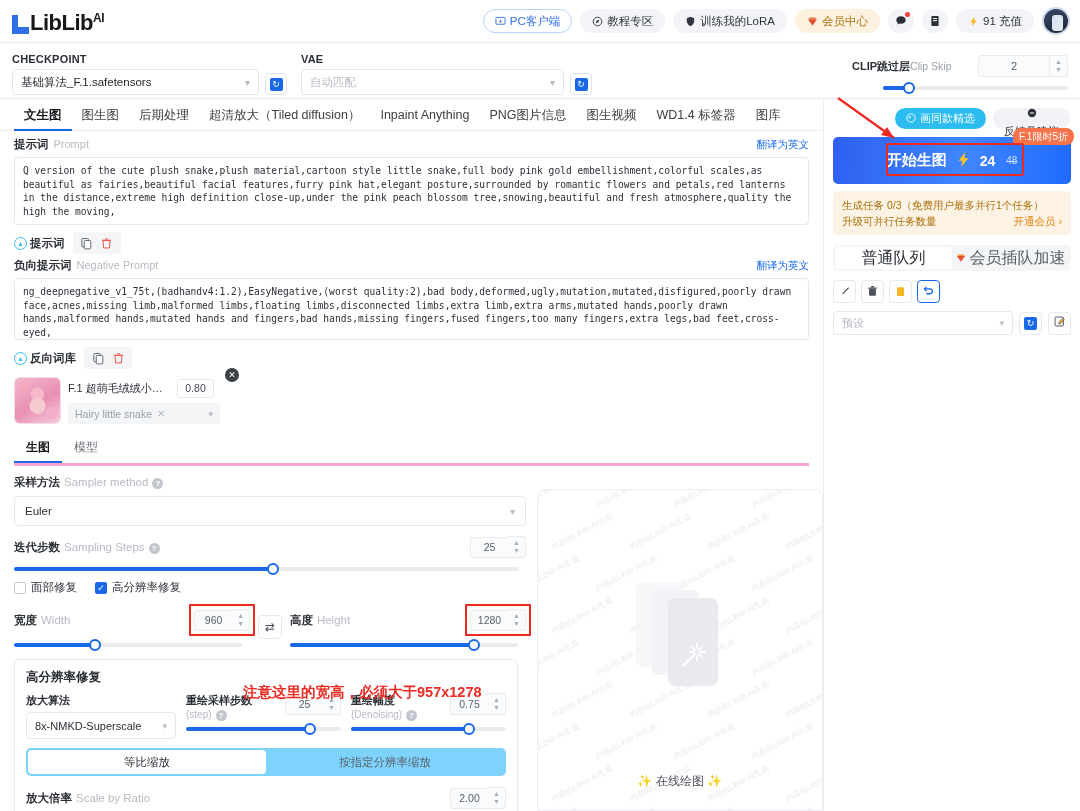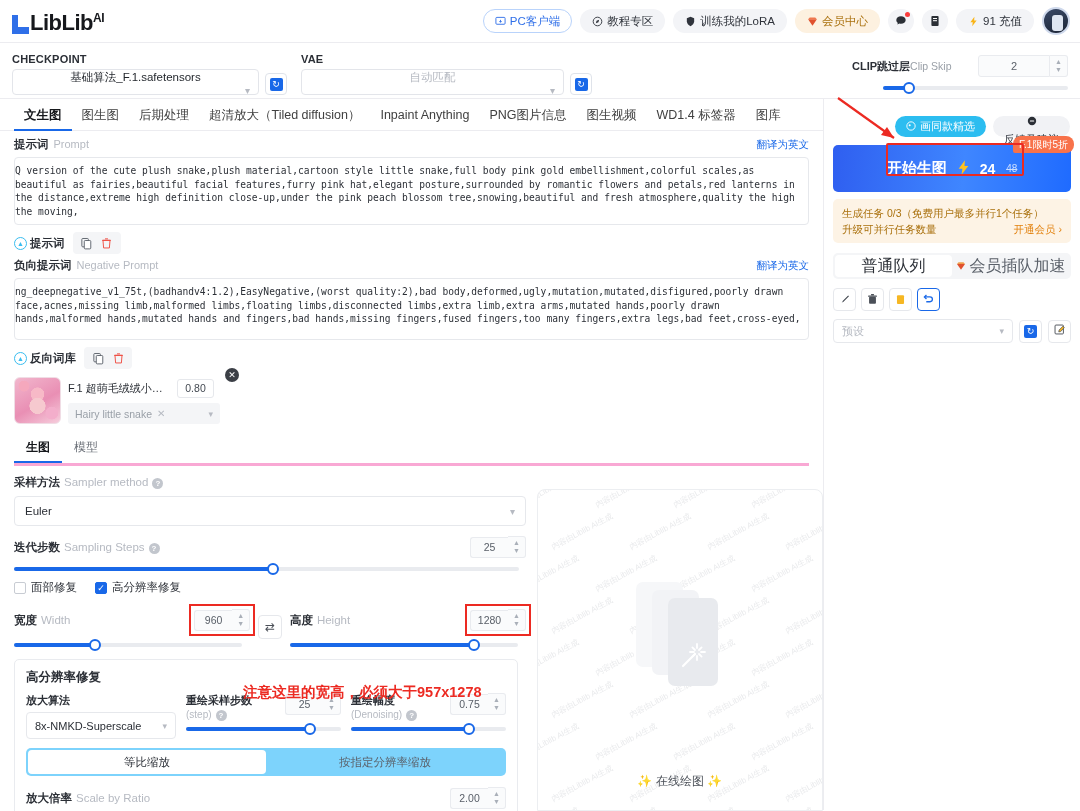--- a/index.html
+++ b/index.html
@@ -73,21 +73,21 @@
     display:flex; align-items:flex-start;
     padding:10px 12px 6px 12px; gap:0;
     border-bottom:1px solid #ececf0;
     height:56px;
   }
   .field { display:flex; flex-direction:column; gap:4px; }
   .field-label { font-size:11px; font-weight:bold; color:#2b2f36; letter-spacing:.2px; }
   .selectbox {
     height:26px; border:1px solid #e3e5ea; border-radius:4px;
     background:#fff; display:flex; align-items:center;
-    padding:0 8px; font-size:11.5px; color:#1f2329; cursor:pointer;flex-direction:column;
+    padding:0 8px; font-size:11.5px; color:#1f2329; cursor:pointer;
   }
   .selectbox .caret { margin-left:auto; color:#b6bac2; font-size:10px; }
   .selectbox.placeholder { color:#b6bac2; }
   .iconbtn-blue {
     width:22px; height:22px; border-radius:4px;
     border:1px solid #dfe3ea; background:#fff;
     display:flex; align-items:center; justify-content:center;
     cursor:pointer; margin-top:20px; margin-left:6px; flex:none;
   }
   .iconbtn-blue .sq {
@@ -138,21 +138,21 @@
   .tab.active { color:#16181c; font-weight:bold; border-bottom:2px solid #1968e8; }
 
   
   .sec { padding:6px 14px 0 14px; }
   .sec-head { display:flex; align-items:baseline; }
   .sec-cn { font-size:11.5px; font-weight:bold; color:#2b2f36; }
   .sec-en { font-size:11px; color:#b6bac2; margin-left:5px; }
   .translate { margin-left:auto; font-size:10.5px; color:#1968e8; cursor:pointer; }
   .ta {
     margin-top:5px; border:1px solid #e6e8ec; border-radius:4px;
-    background:#fff; padding:6px 0; height:68px; overflow:hidden;
+    background:#fff; padding:6px 8px; height:68px; overflow:hidden;
     font-family:"DejaVu Sans Mono","Liberation Mono",monospace;
     font-size:9.6px; line-height:13.5px; color:#2b2f36; cursor:text;
     white-space:pre-wrap; word-break:break-word;
   }
   .ta.neg { height:62px; }
   .chip-row { display:flex; align-items:center; gap:8px; margin-top:7px; }
   .chip {
     display:flex; align-items:center; gap:3px; font-size:11.5px;
     font-weight:bold; color:#2b2f36; cursor:pointer;
   }
@@ -288,21 +288,21 @@
     flex:1; display:flex; align-items:center; justify-content:center;
     font-size:11.5px; color:#5a6069; border-radius:4px; cursor:pointer;
   }
   .seg.on { background:#fff; color:#2b2f36; }
   .ratio-row { display:flex; align-items:center; margin-top:11px; }
 
   
   .rtop { display:flex; justify-content:flex-end; gap:7px; padding:9px 10px 0 10px; }
   .pillbtn {
     height:21px; border-radius:11px; padding:0 11px; display:flex;
-    align-items:center; gap:4px; font-size:11px; cursor:pointer; white-space:nowrap;margin-top:8px;
+    align-items:center; gap:4px; font-size:11px; cursor:pointer; white-space:nowrap;
   }
   .pill-cyan { background:#2cbdf0; color:#fff; }
   .pill-gray { background:#f1f2f5; color:#3b4048;flex-direction:column; }
 
   .genwrap { margin:8px 9px 0 9px; position:relative; }
   .genbtn {
     height:47px; border-radius:5px;
     background:linear-gradient(95deg,#2f5ff0,#3f86ff 55%,#1f6bff);
     display:flex; align-items:center; justify-content:center; gap:8px;
     cursor:pointer; color:#fff;

